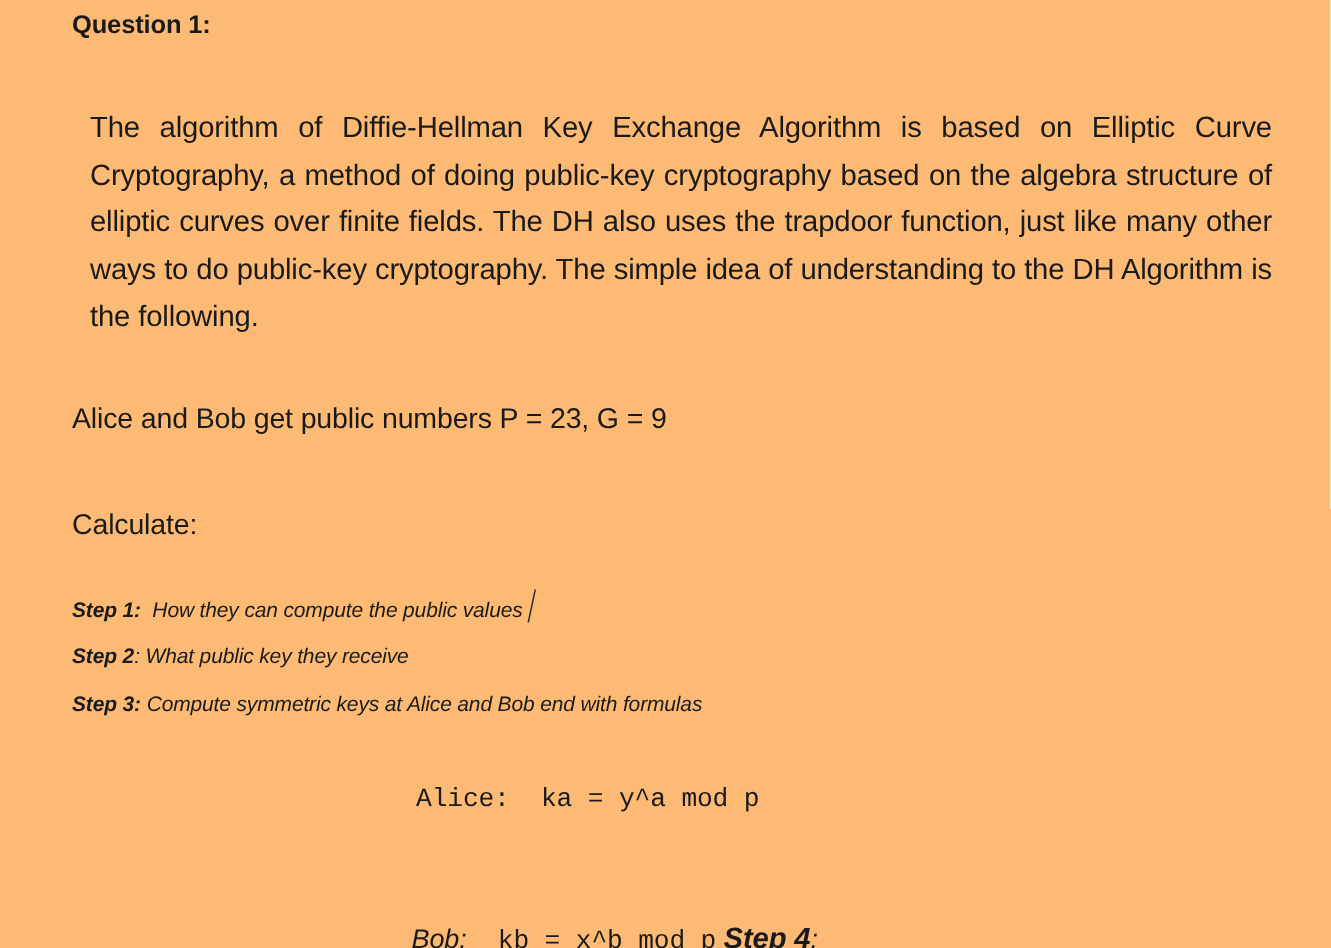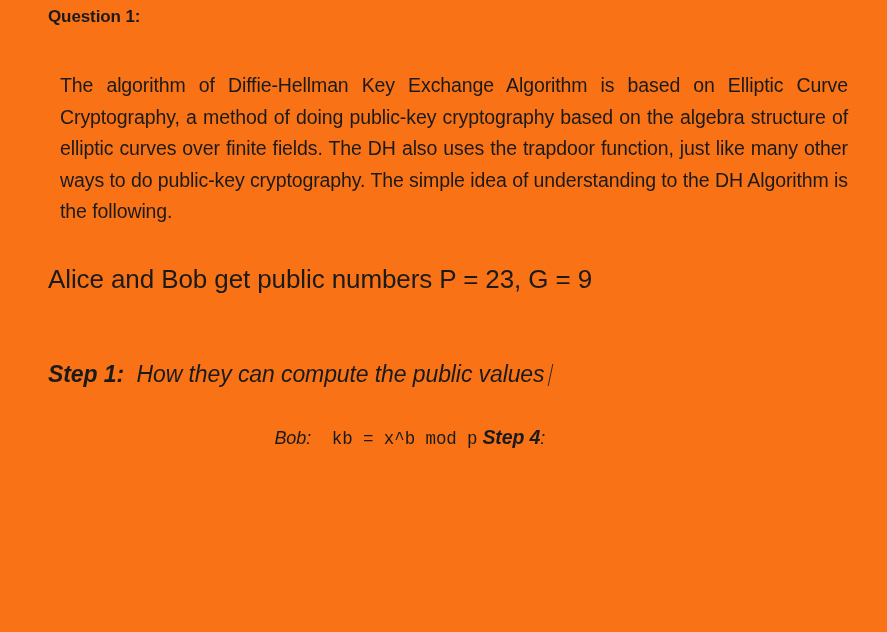--- a/index.html
+++ b/index.html
@@ -12,21 +12,21 @@
     height: 632px;
     overflow: hidden;
     font-family: "Liberation Sans", sans-serif;
     color: #1a1a1a;
     -webkit-font-smoothing: antialiased;
   }
   .page {
     position: relative;
     width: 887px;
     height: 632px;
-    background: #f97316;
+    background: #fdba74;
   }
   .content {
     position: absolute;
     left: 48px;
     top: 0px;
     width: 812px;
   }
 
   .q-title {
     font-size: 17px;
@@ -44,29 +44,29 @@
   .para {
     font-size: 19.5px;
     line-height: 31.5px;
     text-align: justify;
     text-justify: inter-word;
     margin: 12px;
     letter-spacing: -0.1px;
   }
 
   .line {
-    font-size: 26px;
+    font-size: 19px;
     line-height: 31.5px;
     margin: 0;
     white-space: nowrap;
     letter-spacing: -0.1px;
   }
 
   .step-line {
-    font-size: 23px;
+    font-size: 14px;
     line-height: 31.5px;
     margin: 0;
     white-space: nowrap;
     letter-spacing: -0.1px;
   }
   .step-label {
     font-weight: bold;
     font-style: italic;
   }
   .step-text {
@@ -118,28 +118,38 @@
 
     <div class="spacer-md"></div>
 
     <p class="line">Alice and Bob get public numbers P = 23, G = 9</p>
 
     <div class="spacer-md"></div>
 
 
     <div class="spacer-sm"></div>
 
+    <p class="line">Calculate:</p>
 
     <div class="spacer-md"></div>
 
     <p class="step-line">
       <span class="step-label">Step 1:</span><span>&nbsp; </span><span class="step-text">How they can compute the public values</span><span class="caret"></span>
     </p>
 
+    <p class="step-line">
+      <span class="step-label">Step 2</span><span class="step-text">:</span><span>&nbsp;</span><span class="step-text">What public key they receive</span>
+    </p>
 
+    <p class="step-line">
+      <span class="step-label">Step 3:</span><span>&nbsp;</span><span class="step-text">Compute symmetric keys at Alice and Bob end with formulas</span>
+    </p>
 
+    <p class="mono-line indent-alice">
+      <span class="mono">Alice:</span><span class="mono">&nbsp; </span><span class="mono">ka = y^a mod p</span>
+    </p>
 
     <p class="mono-line indent-bob">
       <span class="ital">Bob:</span><span class="mono">&nbsp; </span><span class="mono">kb = x^b mod p</span><span>&nbsp;</span><span class="inline-step">Step 4</span><span class="step-text">:</span>
     </p>
 
   </div>
 </div>
 
 </body></html>

